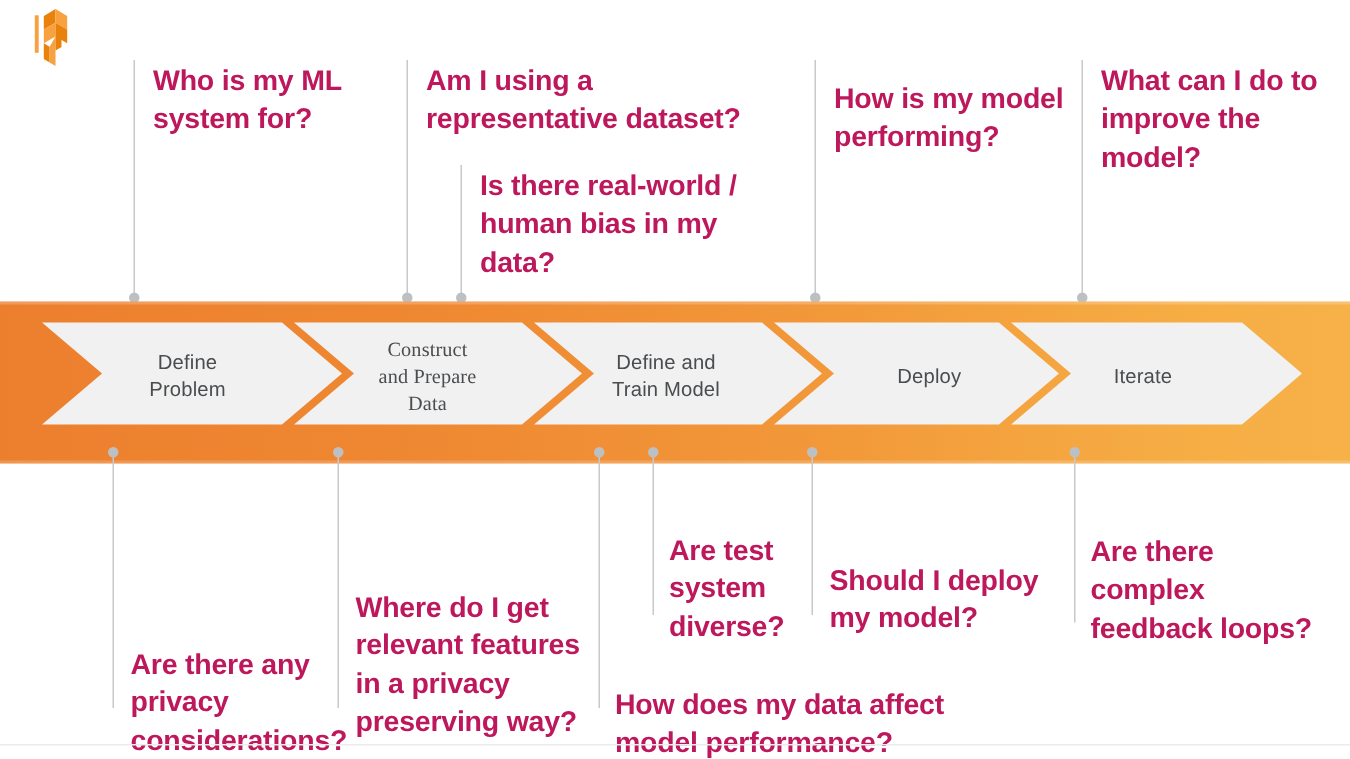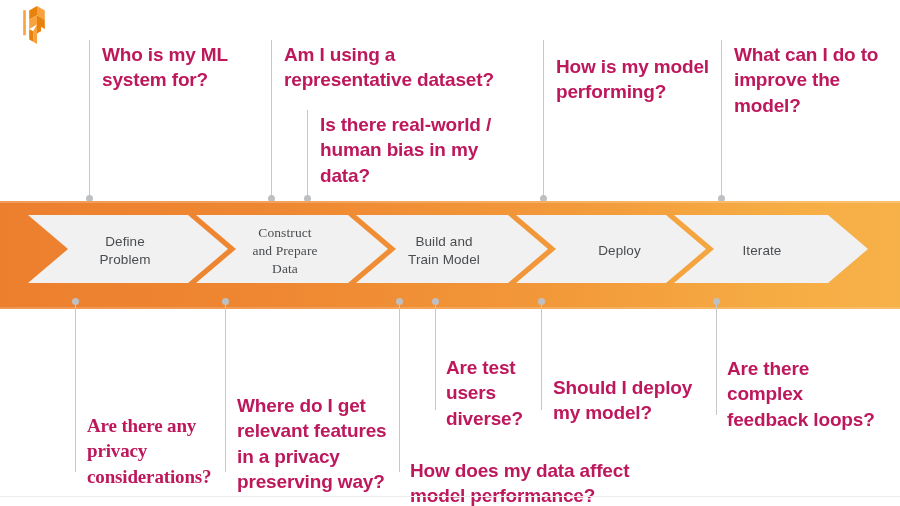--- a/index.html
+++ b/index.html
@@ -172,51 +172,51 @@
       <polygon points="516,14 666,14 706,48 666,82 516,82 556,48" fill="#f1f1f1"></polygon>
 
       <polygon points="674,14 828,14 868,48 828,82 674,82 714,48" fill="#f1f1f1"></polygon>
     </svg>
     <div id="steps-layer">
         <div class="step-label" style="left: 125px; top: 50px;">Define
 Problem</div>
         <div class="step-label" style="left: 285px; top: 50px; font-family: Liberation Serif, serif;">Construct
 and Prepare
 Data</div>
-        <div class="step-label" style="left: 444px; top: 50px;">Build and
+        <div class="step-label" style="left: 444px; top: 50px;">Define and
 Train Model</div>
         <div class="step-label" style="left: 601px; top: 50px; padding-left: 37px;">Deploy</div>
         <div class="step-label" style="left: 762px; top: 50px;">Iterate</div>
       </div>
   </div>
 
   <div id="below-layer">
       <div class="leader up" style="left: 75px; top: 301px; height: 171px;">
         <div class="dot"></div>
       </div>
-      <div class="question" style="left: 87px; top: 413px; font-family: Liberation Serif, serif;">Are there any
+      <div class="question" style="left: 87px; top: 431px;">Are there any
 privacy
 considerations?</div>
       <div class="leader up" style="left: 225px; top: 301px; height: 171px;">
         <div class="dot"></div>
       </div>
       <div class="question" style="left: 237px; top: 393px;">Where do I get
 relevant features
 in a privacy
 preserving way?</div>
       <div class="leader up" style="left: 399px; top: 301px; height: 171px;">
         <div class="dot"></div>
       </div>
       <div class="question" style="left: 410px; top: 458px;">How does my data affect
 model performance?</div>
       <div class="leader up" style="left: 435px; top: 301px; height: 109px;">
         <div class="dot"></div>
       </div>
       <div class="question" style="left: 446px; top: 355px;">Are test
-users
+system
 diverse?</div>
       <div class="leader up" style="left: 541px; top: 301px; height: 109px;">
         <div class="dot"></div>
       </div>
       <div class="question" style="left: 553px; top: 375px;">Should I deploy
 my model?</div>
       <div class="leader up" style="left: 716px; top: 301px; height: 114px;">
         <div class="dot"></div>
       </div>
       <div class="question" style="left: 727px; top: 356px;">Are there

